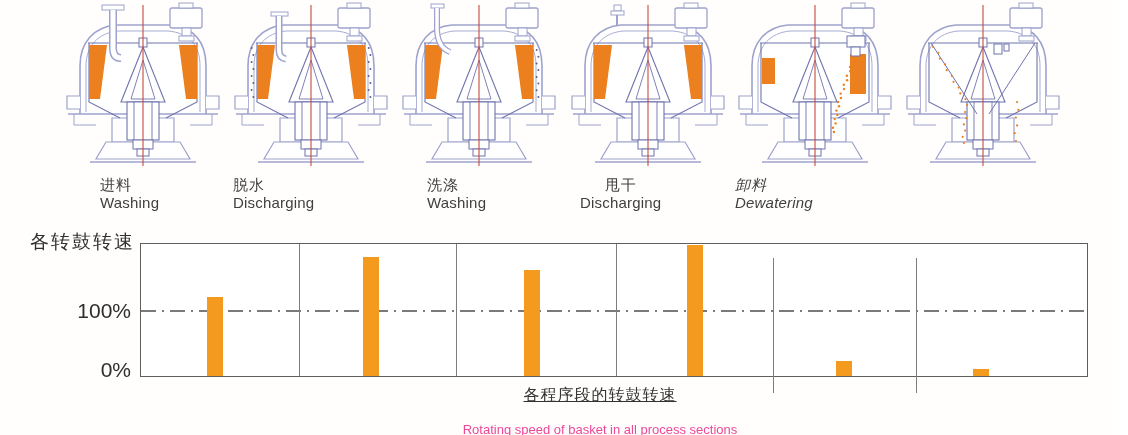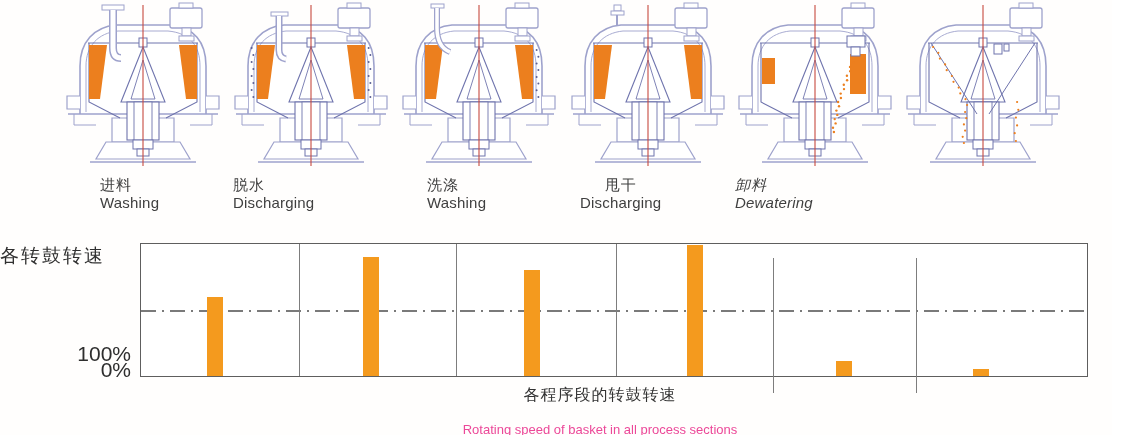--- a/index.html
+++ b/index.html
@@ -5,37 +5,37 @@
   html,body{margin:0;padding:0;background:#fff;}
   #page-root{
     position:relative;width:1112px;height:435px;background:#fffefd;
     font-family:"Liberation Sans","DejaVu Sans",sans-serif;color:#3a3a3a;overflow:hidden;
   }
   .machine{position:absolute;top:2px;width:170px;height:168px;margin:0;padding:0;}
   .stage-label{position:absolute;top:176px;line-height:18px;font-size:15px;color:#3f3f3f;white-space:nowrap;}
   .stage-label .zh{letter-spacing:1px;}
   .stage-label .en{letter-spacing:0.2px;}
   
-  #chart-y-label{position:absolute;left:0;top:243px;width:135px;text-align:left;font-size:19px;letter-spacing:2px;color:#303030;}
+  #chart-y-label{position:absolute;left:0;top:229px;width:135px;text-align:right;font-size:19px;letter-spacing:2px;color:#303030;}
   .ytick{position:absolute;left:0;width:131px;text-align:right;font-size:21px;color:#2e2e2e;}
-  #tick-100{top:299px;margin-top:43px;}
+  #tick-100{top:299px;}
   #tick-0{top:358px;}
   #chart-plot{
     position:absolute;left:140px;top:243px;width:948px;height:134px;
     border:1.5px solid #5e5e5e;box-sizing:border-box;background:#fff;
   }
   #ref-line{
     position:absolute;left:0;top:66px;width:100%;height:2px;
     background-image:repeating-linear-gradient(90deg,#7a7a7a 0 15px,transparent 15px 21px,#7a7a7a 21px 23px,transparent 23px 29px);
   }
   .divider{position:absolute;width:1px;background:#7d7d7d;top:0;bottom:0;}
   .divider.partial{top:14px;bottom:-17px;height:auto;}
   .bar{position:absolute;bottom:0;}
   #chart-title{position:absolute;left:100px;top:386px;width:1000px;text-align:center;line-height:18px;}
-  #chart-title .zh{font-size:16px;letter-spacing:1px;color:#333;}
+  #chart-title .zh{font-size:16px;letter-spacing:1px;color:#333;text-decoration:underline;}
   #chart-title .en{font-size:13px;color:#ec4899;margin-top:17px;}
 </style>
 </head>
 <body>
 
 <div id="page-root">
 
   <div id="machines">
       <figure class="machine" style="left: 58px;"><svg viewBox="0 0 170 168" width="170" height="168" xmlns="http://www.w3.org/2000/svg" fill="none">
           <path d="M54,116 L116,116 L116,140 L54,140 Z" stroke="#9EA2CC" stroke-width="1.2" fill="#fff"></path>

